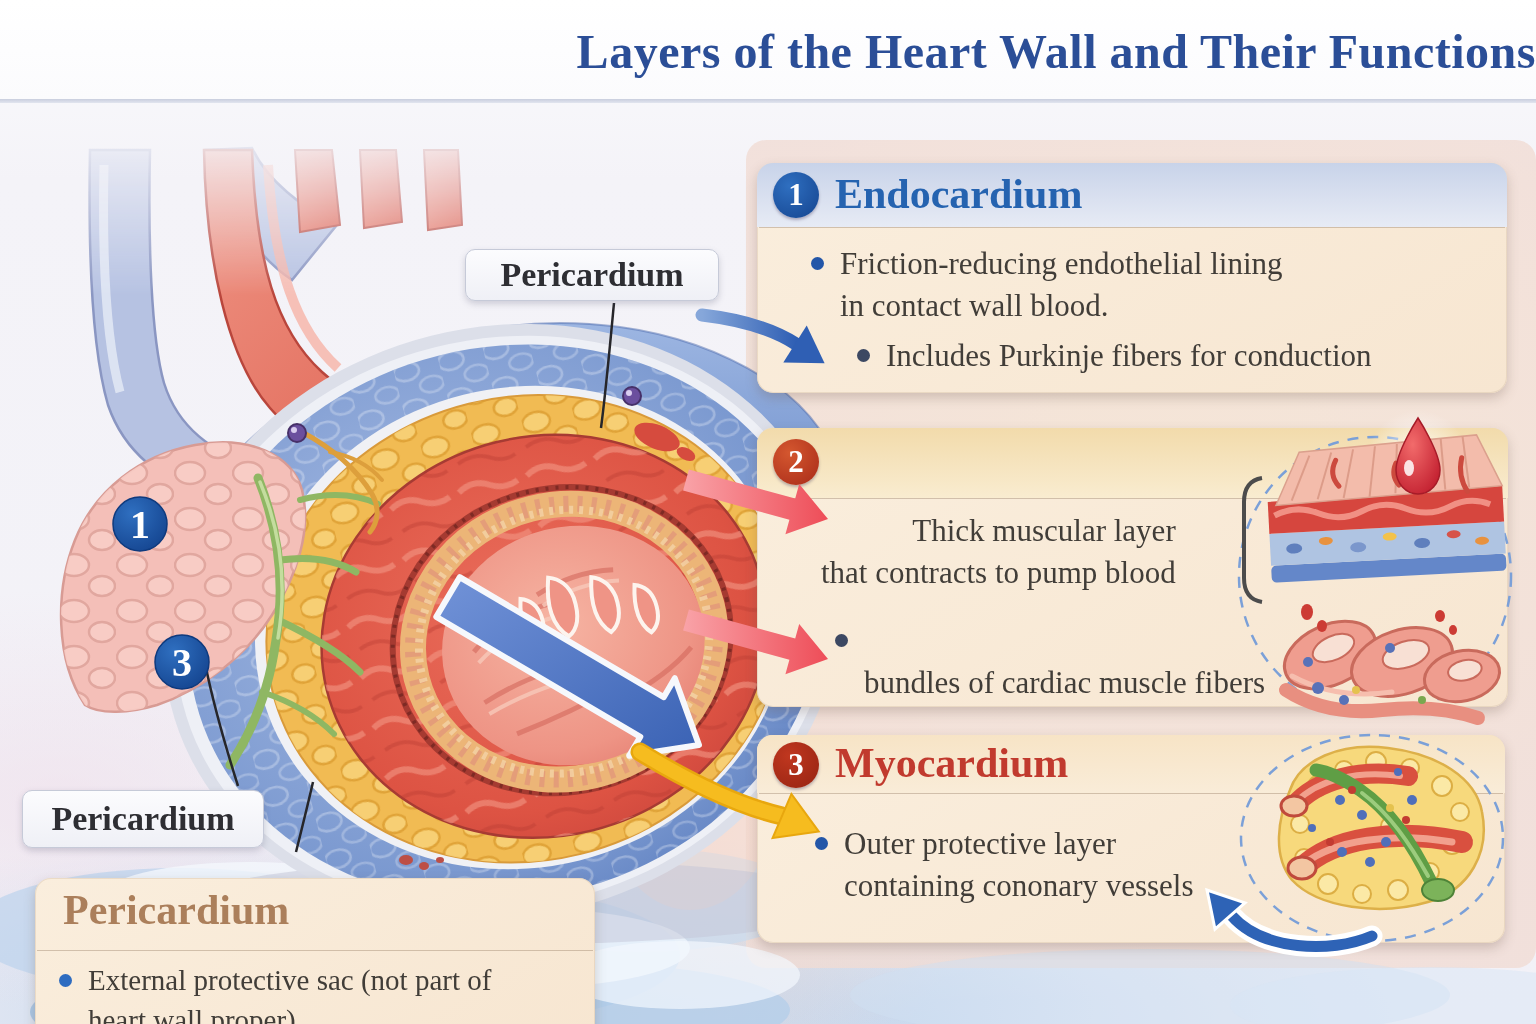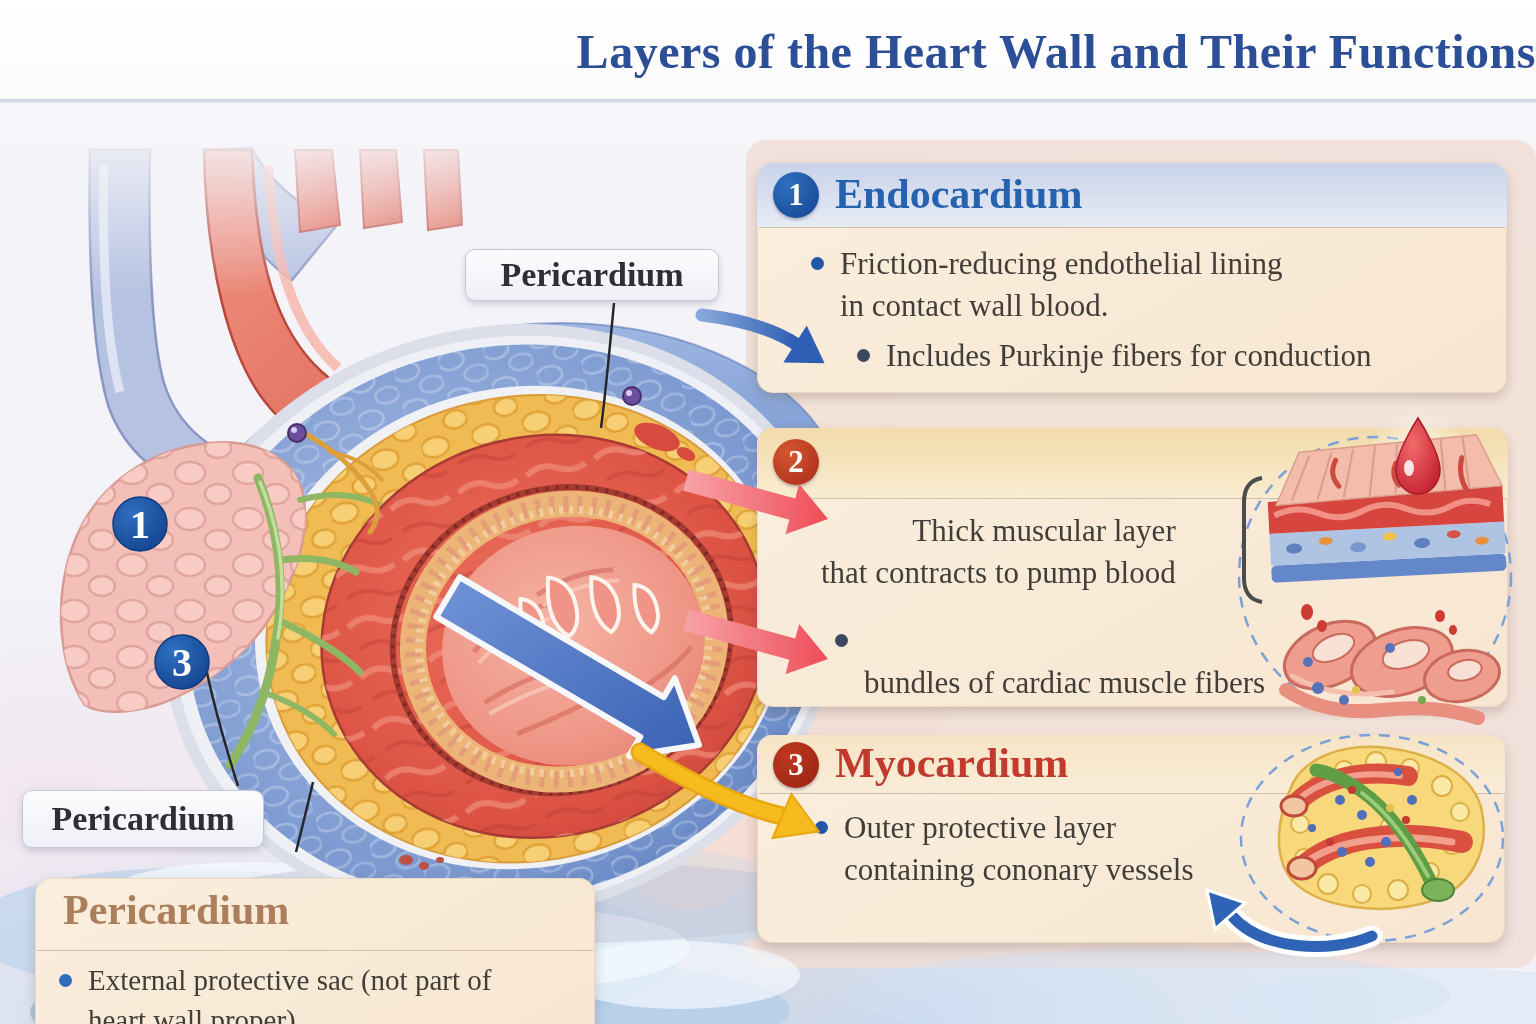--- a/index.html
+++ b/index.html
@@ -248,21 +248,21 @@
       <span class="dot" style="background:#3c4862;"></span><br>
       <span style="margin-left:29px;">bundles of cardiac muscle fibers</span>
     </div>
   </div>
 
   <div class="card" style="left:757px;top:735px;width:748px;height:208px;">
     <div class="card-header" style="height:58px;background:linear-gradient(#f7e4c6,#f9ecd8);"></div>
     <div class="divider" style="top:58px;"></div>
     <div class="num-badge" style="left:16px;top:7px;background:radial-gradient(circle at 35% 30%,#c0371f,#952312);">3</div>
     <div class="hdr-text" style="left:78px;top:4px;color:#c13a2e;">Myocardium</div>
-    <div class="body-text" style="left:58px;top:72px;">
+    <div class="body-text" style="left:58px;top:88px;">
       <span class="dot" style="background:#2356a8;"></span><span>Outer protective layer</span><br>
       <span style="margin-left:29px;">containing cononary vessels</span><br>
     </div>
   </div>
 
   <div class="card" style="left:35px;top:878px;width:560px;height:160px;border-radius:16px 16px 0 0;">
     <div class="hdr-text" style="left:28px;top:8px;color:#ab7f5b;">Pericardium</div>
     <div class="divider" style="top:72px;"></div>
     <div class="body-text" style="left:24px;top:82px;font-size:29px;line-height:40px;">
       <span class="dot" style="background:#2e6cc0;"></span><span>External protective sac (not part of</span><br>

